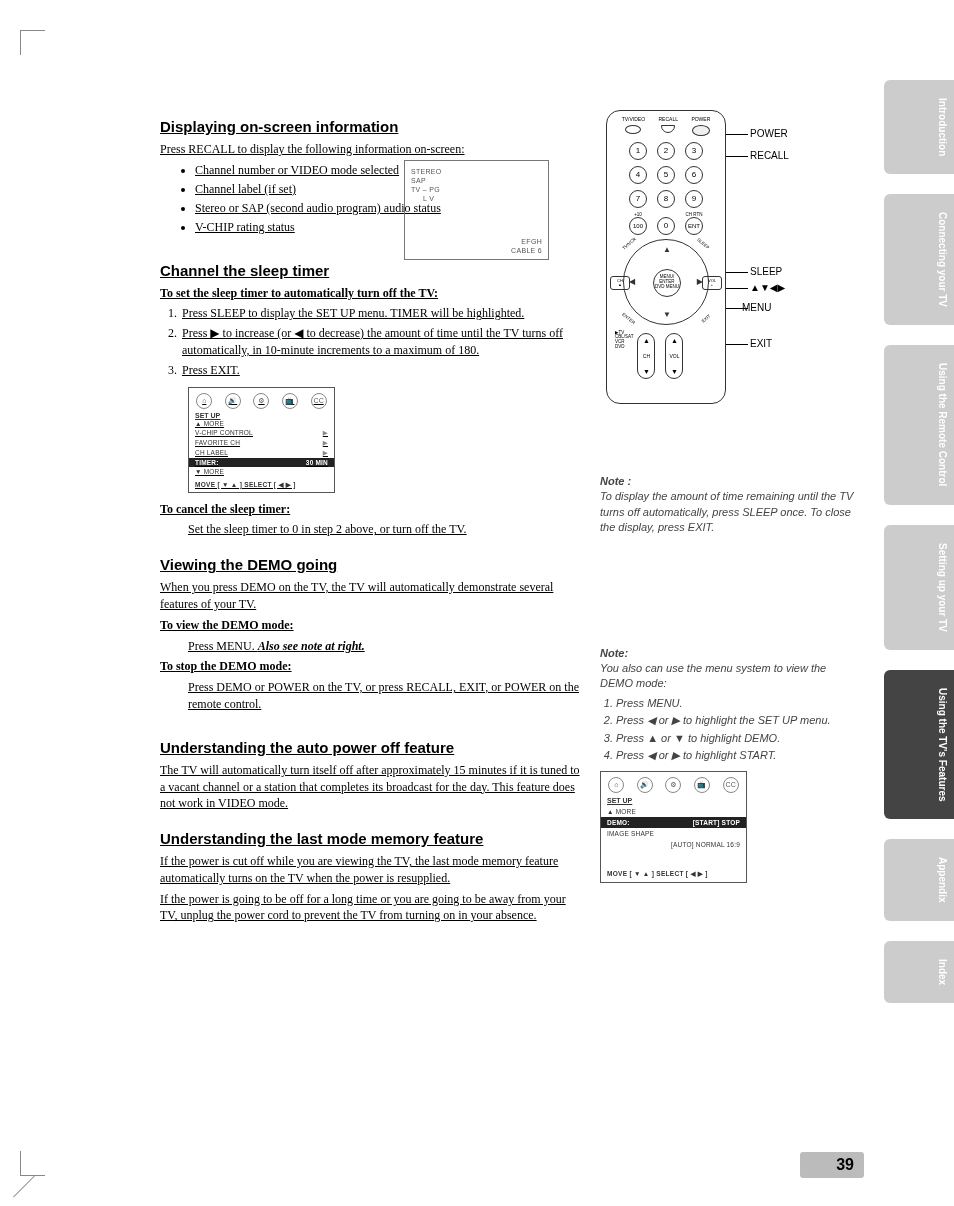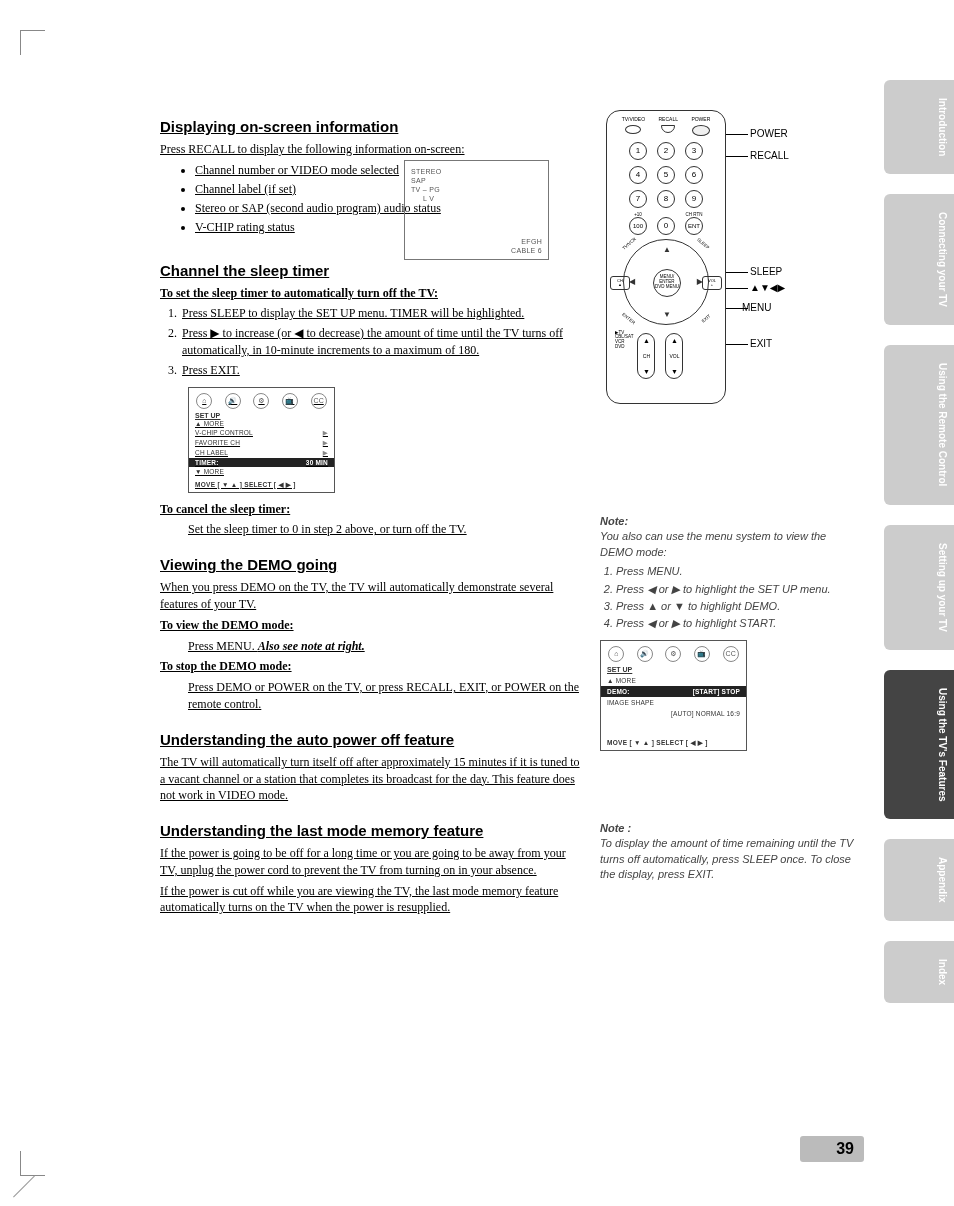--- a/index.html
+++ b/index.html
@@ -260,34 +260,34 @@
     background: #bbb;
     color: #000;
     padding: 4px 10px;
     width: 44px;
     margin-left: auto;
     margin-top: 50px;
     border-radius: 3px;
     clear: both;
     position: absolute;
     right: 90px;
-    bottom: 44px;
+    bottom: 28px;
   }
   .crop-tl, .crop-bl {
     position: absolute;
     left: 20px;
     width: 24px;
     height: 24px;
   }
   .crop-tl { top: 30px; border-left: 1px solid #888; border-top: 1px solid #888;}
   .crop-bl { bottom: 30px; border-left: 1px solid #888; border-bottom: 1px solid #888;}
   .crop-bl::after { content:""; position:absolute; left:-12px; bottom:-12px; width:30px; height:1px; background:#999; transform: rotate(-45deg);}
   .sec-sleep { margin-top: 26px;}
   .sec-demo { margin-top: 14px;}
-  .sec-auto { margin-top: 18px;}
+  .sec-auto { margin-top: 26px;}
   .sec-last { margin-top: 16px;}
 </style>
 </head>
 <body>
 
 <div class="page">
   <div class="crop-tl"></div>
   <div class="crop-bl"></div>
 
   <div class="side-tabs">
@@ -369,22 +369,22 @@
       <p class="indent">Press DEMO or POWER on the TV, or press RECALL, EXIT, or POWER on the remote control.</p>
     </div>
 
     <div class="sec-auto">
       <h2>Understanding the auto power off feature</h2>
       <p>The TV will automatically turn itself off after approximately 15 minutes if it is tuned to a vacant channel or a station that completes its broadcast for the day. This feature does not work in VIDEO mode.</p>
     </div>
 
     <div class="sec-last">
       <h2>Understanding the last mode memory feature</h2>
+      <p>If the power is cut off while you are viewing the TV, the last mode memory feature automatically turns on the TV when the power is resupplied.</p>
       <p>If the power is going to be off for a long time or you are going to be away from your TV, unplug the power cord to prevent the TV from turning on in your absence.</p>
-      <p>If the power is cut off while you are viewing the TV, the last mode memory feature automatically turns on the TV when the power is resupplied.</p>
     </div>
   </div>
 
   <div class="osd-box">
     <div class="top-lines">
       <div>STEREO</div>
       <div>SAP</div>
       <div>TV – PG</div>
       <div style="padding-left:12px">L   V</div>
     </div>
@@ -490,20 +490,25 @@
             <div class="rocker">
                 <span class="t">▲</span>
                 <span>VOL</span>
                 <span class="t">▼</span>
               </div>
           </div>
         </div>
       </div>
     </div>
 
+    <div class="note-block" style="margin-top:70px;">
+      <div class="note-title">Note :</div>
+      <div>To display the amount of time remaining until the TV turns off automatically, press SLEEP once. To close the display, press EXIT.</div>
+    </div>
+
     <div class="note-block" style="margin-top:110px;">
       <div class="note-title">Note:</div>
       <div>You also can use the menu system to view the DEMO mode:</div>
       <ol>
         <li>Press MENU.</li>
         <li>Press ◀ or ▶ to highlight the SET UP menu.</li>
         <li>Press ▲ or ▼ to highlight DEMO.</li>
         <li>Press ◀ or ▶ to highlight START.</li>
       </ol>
 
@@ -528,21 +533,16 @@
             <span>IMAGE SHAPE</span>
             <span></span>
           </div>
         <div class="row" style="justify-content:flex-end;">
             <span>[AUTO] NORMAL 16:9</span>
           </div>
         <div style="height:14px;"></div>
         <div class="foot">MOVE [ ▼ ▲ ]      SELECT [ ◀  ▶ ]</div>
       </div>
     </div>
-
-    <div class="note-block" style="margin-top:70px;">
-      <div class="note-title">Note :</div>
-      <div>To display the amount of time remaining until the TV turns off automatically, press SLEEP once. To close the display, press EXIT.</div>
-    </div>
   </div>
 
   <div class="page-num">39</div>
 </div>
 
 </body></html>

